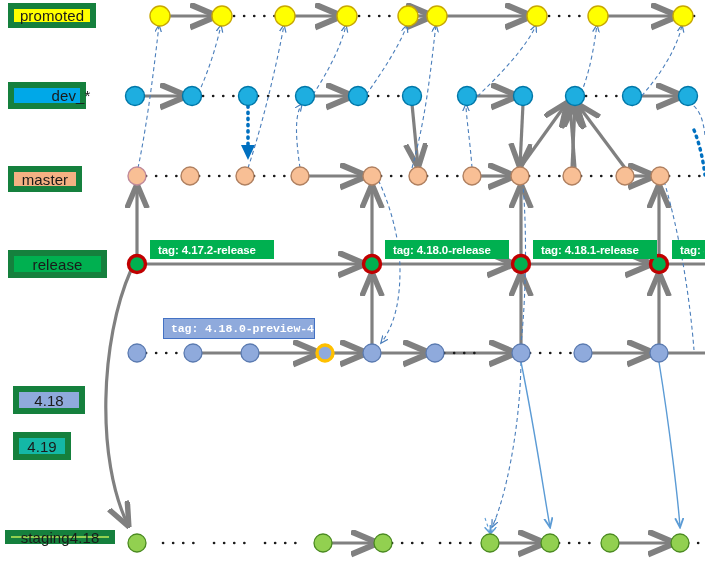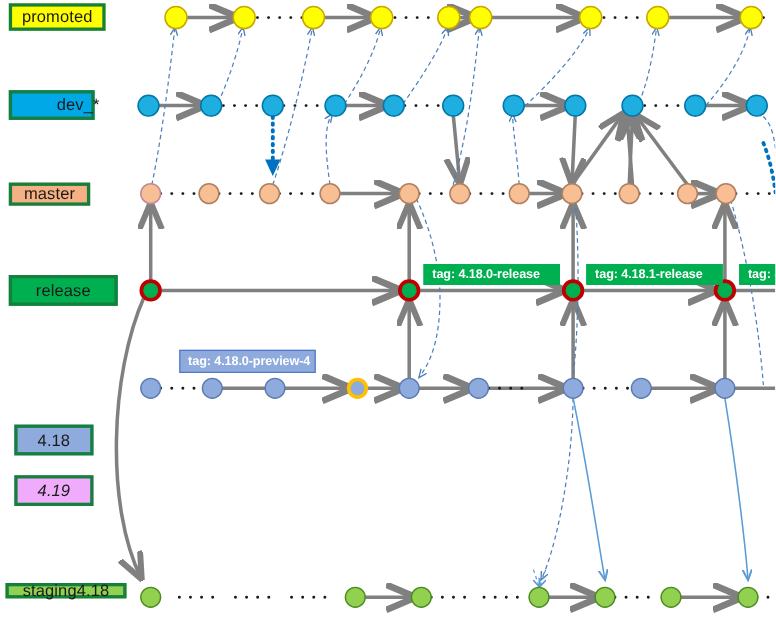--- a/index.html
+++ b/index.html
@@ -18,21 +18,21 @@
   #svg-layer {
     position: absolute;
     left: 0;
     top: 0;
     width: 705px;
     height: 562px;
   }
   .branch-label {
     position: absolute;
     box-sizing: border-box;
-    border: 3px solid #15803d;
+    border: 6px solid #15803d;
     font-size: 15px;
     color: #1a1a1a;
     text-align: center;
     line-height: 1.0;
     display: flex;
     align-items: center;
     justify-content: center;
     letter-spacing: 0.1px;
   }
   .tag-label {
@@ -288,50 +288,53 @@
   </svg>
 
   <div class="branch-label" style="left:8px; top:3px; width:88px; height:25px; background:#ffff00;">
     <span>promoted</span>
   </div>
 
   <div class="branch-label" style="left:8px; top:82px; width:78px; height:27px; background:#00a8e8;padding-left:48px;">
     <span>dev_*</span>
   </div>
 
-  <div class="branch-label" style="left:8px; top:166px; width:74px; height:21px; background:#f5b183;">
+  <div class="branch-label" style="left:8px; top:166px; width:74px; height:26px; background:#f5b183;">
     <span>master</span>
   </div>
 
   <div class="branch-label" style="left:8px; top:250px; width:99px; height:28px; background:#00b050;">
     <span>release</span>
   </div>
 
   <div class="branch-label" style="left:13px; top:339px; width:72px; height:28px; background:#8faadc;margin-top:47px;">
     <span>4.18</span>
   </div>
 
-  <div class="branch-label" style="left:13px; top:432px; width:72px; height:28px; background:#f0abfc;font-style:italic;">
+  <div class="branch-label" style="left:13px; top:432px; width:58px; height:28px; background:#14b8a6;">
     <span>4.19</span>
   </div>
 
   <div class="branch-label" style="left:5px; top:530px; width:110px; height:14px; background:#92d050;">
     <span>staging4.18</span>
   </div>
 
+  <div class="tag-label" style="left:150px; top:240px; width:124px; height:19px; background:#00b050; border:1px solid #00b050;">
+    <span>tag: 4.17.2-release</span>
+  </div>
 
   <div class="tag-label" style="left:385px; top:240px; width:124px; height:19px; background:#00b050; border:1px solid #00b050;">
     <span>tag: 4.18.0-release</span>
   </div>
 
   <div class="tag-label" style="left:533px; top:240px; width:124px; height:19px; background:#00b050; border:1px solid #00b050;">
     <span>tag: 4.18.1-release</span>
   </div>
 
   <div class="tag-label" style="left:672px; top:240px; width:33px; height:19px; background:#00b050; border:1px solid #00b050;">
     <span>tag: 4</span>
   </div>
 
-  <div class="tag-label" style="left:163px; top:318px; width:124px; height:21px; background:#8faadc; border:1px solid #4472c4;">
+  <div class="tag-label" style="left:163px; top:318px; width:152px; height:21px; background:#8faadc; border:1px solid #4472c4;font-family:Liberation Mono, monospace;">
     <span>tag: 4.18.0-preview-4</span>
   </div>
 
 </div>
 
 </body></html>

